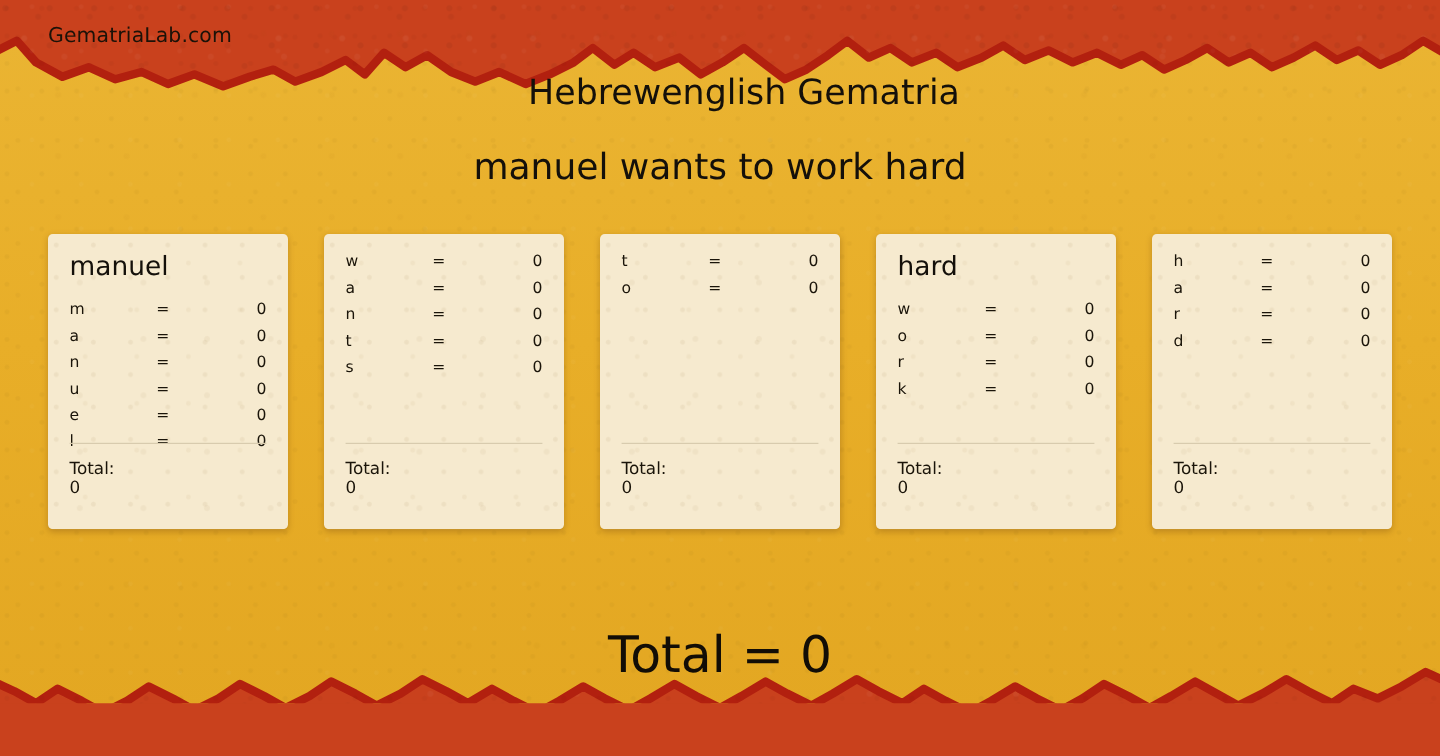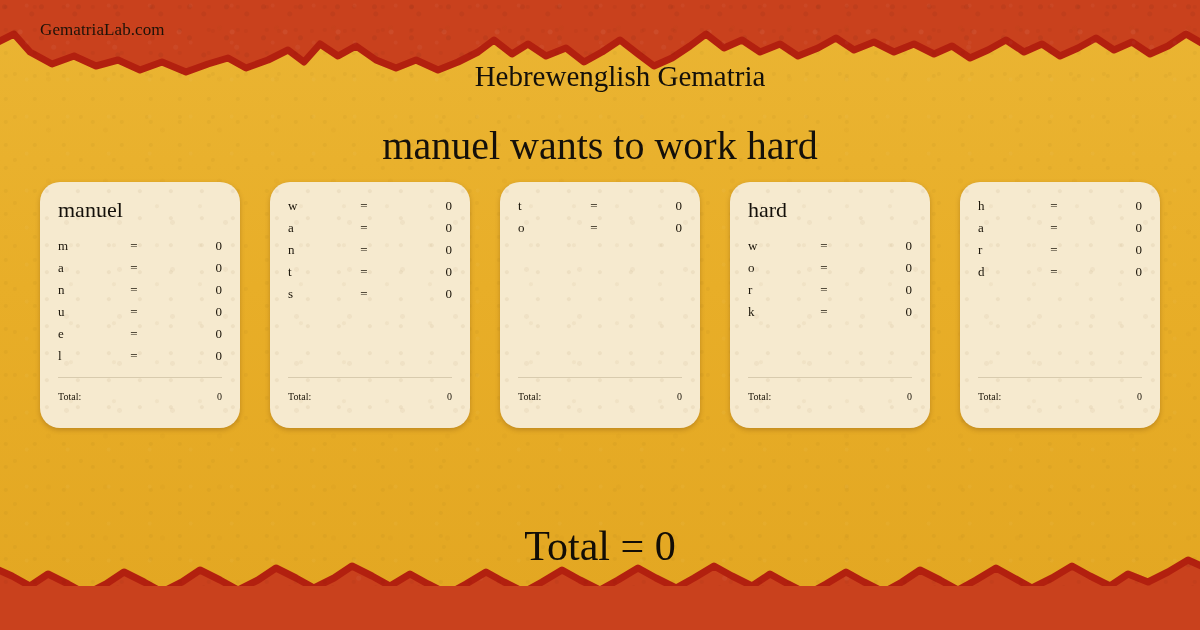--- a/index.html
+++ b/index.html
@@ -20,21 +20,20 @@
     width: 1200px;
     height: 586px;
     overflow: hidden;
     background-color: #c9411d;
     background-image:
       radial-gradient(circle at 12% 22%, rgba(0,0,0,0.05) 0 2px, rgba(0,0,0,0) 3px),
       radial-gradient(circle at 38% 68%, rgba(255,255,255,0.05) 0 2px, rgba(255,255,255,0) 3px),
       radial-gradient(circle at 74% 34%, rgba(0,0,0,0.045) 0 2px, rgba(0,0,0,0) 3px),
       radial-gradient(circle at 88% 80%, rgba(255,255,255,0.04) 0 2px, rgba(255,255,255,0) 3px);
     background-size: 37px 31px, 53px 47px, 43px 41px, 61px 59px;
-    font-family: Liberation Serif, serif;
   }
 
   
   .paper-layer {
     position: absolute;
     left: 0;
     top: 0;
     width: 1200px;
     height: 630px;
   }
@@ -76,51 +75,52 @@
     z-index: 6;
     margin-left: 20px;
   }
 
   .subtitle {
     position: absolute;
     left: 0;
     top: 122px;
     width: 1200px;
     text-align: center;
-    font-size: 40px;
+    font-size: 30px;
     color: #14100a;
     z-index: 6;
   }
 
   .cards {
     position: absolute;
     left: 40px;
     top: 182px;
     width: 1120px;
     display: flex;
     flex-direction: row;
     justify-content: space-between;
     z-index: 6;
   }
 
   .card {
     position: relative;
     width: 200px;
     height: 246px;
     box-sizing: border-box;
-    border-radius: 20px;
+    border-radius: 4px;
     background-color: #f6eacf;
     background-image:
       radial-gradient(circle at 22% 34%, rgba(160,130,80,0.10) 0 1.5px, rgba(160,130,80,0) 2.5px),
       radial-gradient(circle at 72% 62%, rgba(190,160,110,0.10) 0 1.5px, rgba(190,160,110,0) 2.5px),
       radial-gradient(circle at 50% 86%, rgba(150,120,70,0.07) 0 2px, rgba(150,120,70,0) 3px);
     background-size: 31px 27px, 43px 39px, 53px 47px;
     box-shadow: 0 2px 5px rgba(90,45,10,0.28);
     padding: 16px 18px 0 18px;
     overflow: hidden;
+    margin-top: 13px;
   }
 
   .card-title {
     font-size: 22px;
     color: #14100a;
     line-height: 1.1;
     margin-bottom: 16px;
     white-space: nowrap;
   }
 
@@ -161,23 +161,23 @@
   }
 
   .divider {
     height: 1px;
     background: #d8cbae;
     margin-bottom: 13px;
   }
 
   .total-row {
     display: flex;
-    flex-direction: row;
+    flex-direction: column;
     align-items: baseline;
-    font-size: 10px;
+    font-size: 14px;
     color: #1a1409;
   }
 
   .total-row .total-label {
     flex: 1 1 auto;
     text-align: left;
   }
 
   .total-row .total-val {
     flex: 0 0 auto;

